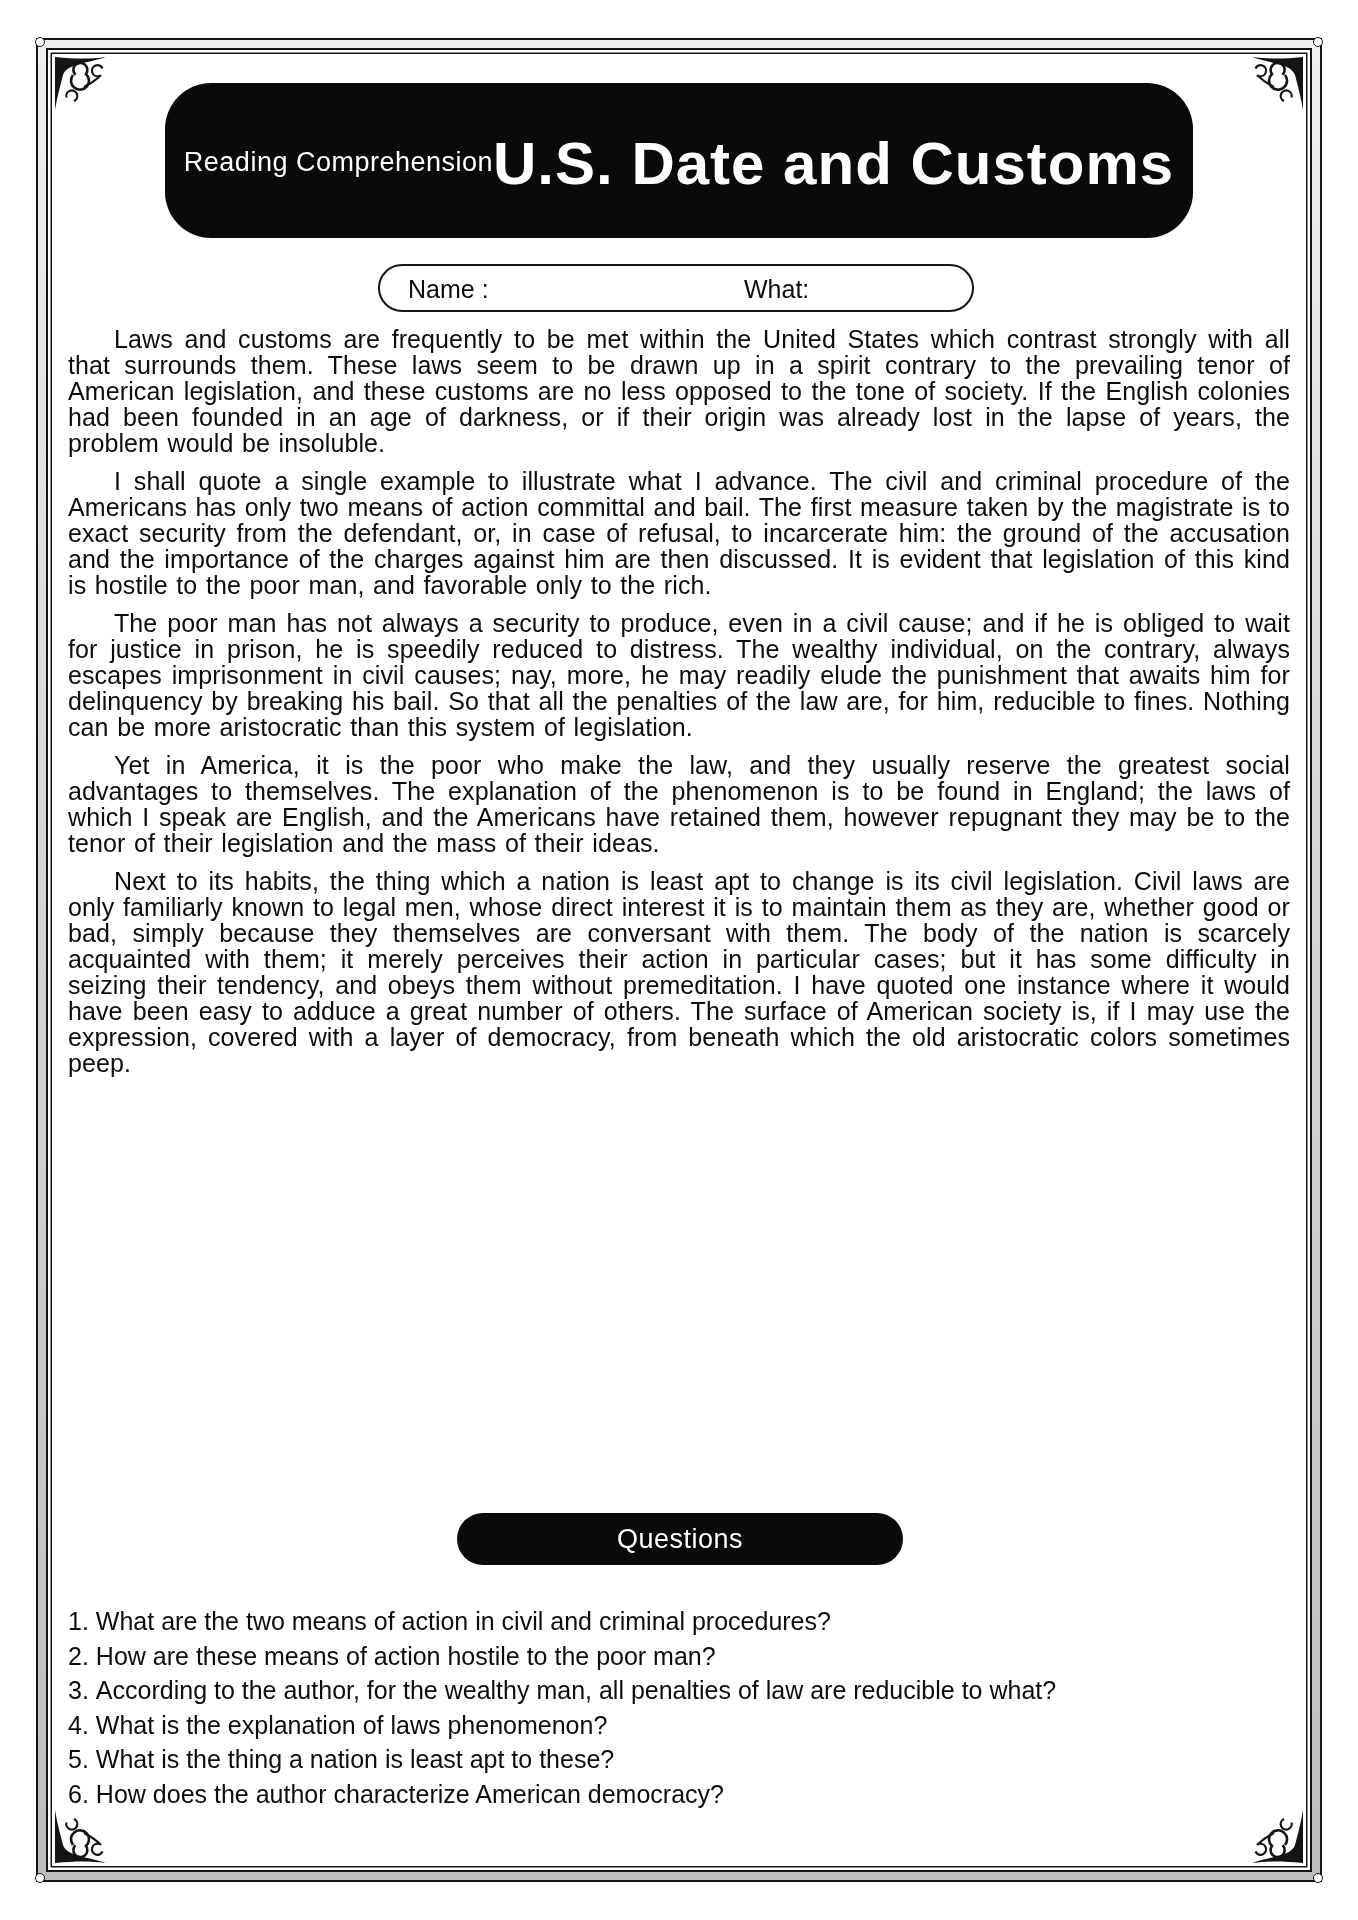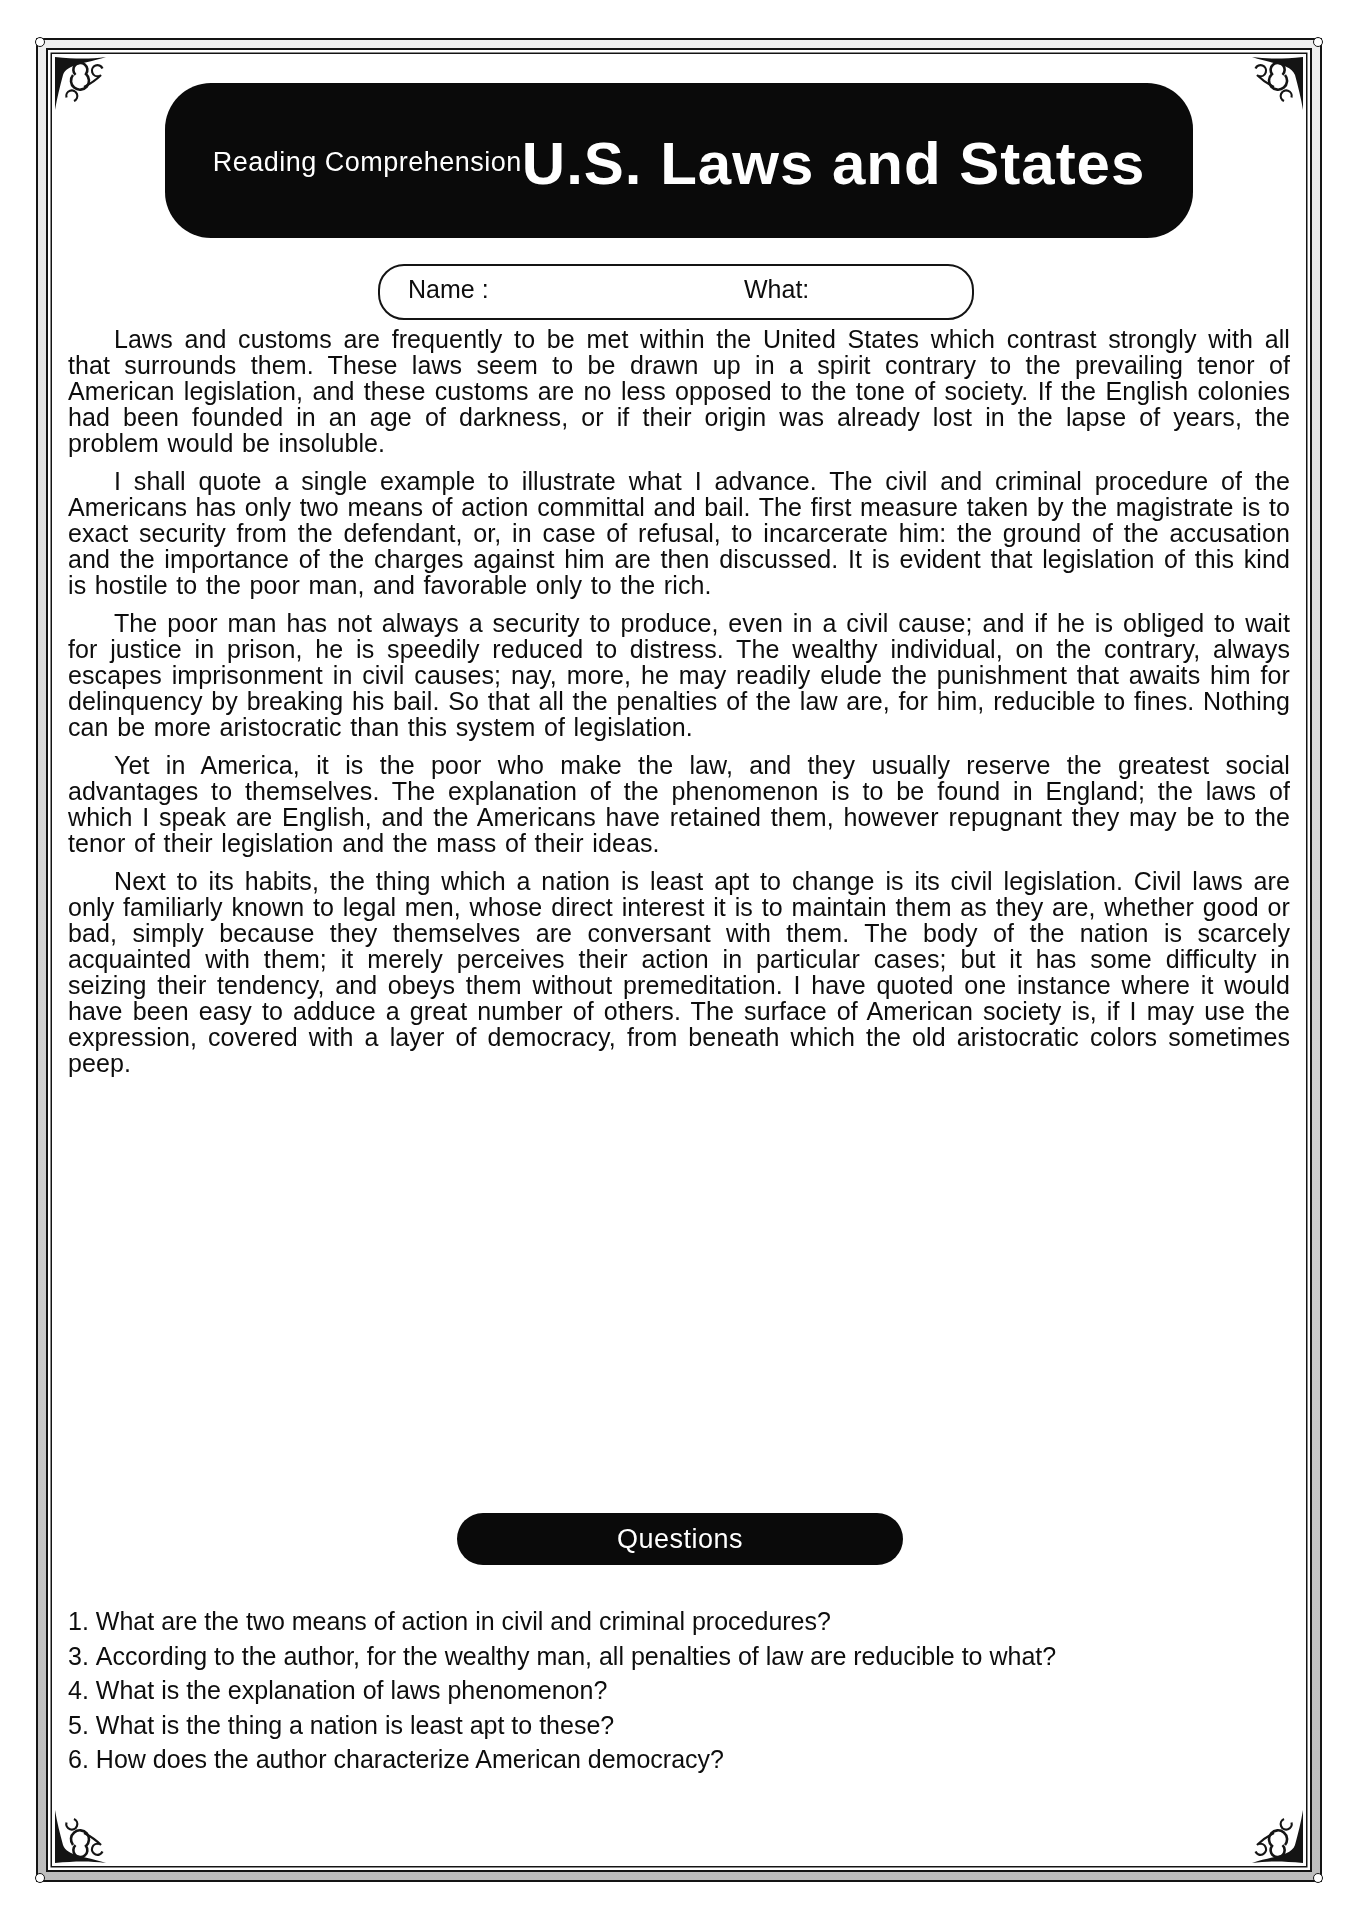--- a/index.html
+++ b/index.html
@@ -38,21 +38,21 @@
     position:absolute; left:165px; top:83px; width:1028px; height:155px;
     background:#0a0a0a; border-radius:46px; color:#ffffff;
     display:flex; flex-direction:row; align-items:center; justify-content:center;
     padding-top:4px;
   }
   .header-subtitle { font-size:27px; font-weight:400; letter-spacing:0.5px; }
   .header-title { font-size:60px; font-weight:700; letter-spacing:1px; margin-top:2px; }
 
   
   .name-pill {
-    position:absolute; left:378px; top:264px; width:596px; height:56px;
+    position:absolute; left:378px; top:264px; width:596px; height:48px;
     border:2.6px solid #141414; border-radius:26px; background:#ffffff;
   }
   .name-label { position:absolute; left:28px; top:9px; font-size:25px; }
   .date-label { position:absolute; left:364px; top:9px; font-size:25px; }
 
   
   .passage {
     position:absolute; left:68px; top:326px; width:1222px;
     font-size:25px; line-height:26px; text-align:justify;
     letter-spacing:0.1px; word-spacing:1.5px;
@@ -119,21 +119,21 @@
       </svg>
     </div>
     <span class="corner-dot dot-tl"></span>
     <span class="corner-dot dot-tr"></span>
     <span class="corner-dot dot-bl"></span>
     <span class="corner-dot dot-br"></span>
   </div>
 
   <div class="header-box">
     <div class="header-subtitle">Reading Comprehension</div>
-    <div class="header-title">U.S. Laws and States</div>
+    <div class="header-title">U.S. Date and Customs</div>
   </div>
 
   <div class="name-pill">
     <span class="name-label">Name :</span>
     <span class="date-label">What:</span>
   </div>
 
   <div class="passage">
     <p class="para">Laws and customs are frequently to be met within the United States which contrast strongly with all that surrounds them. These laws seem to be drawn up in a spirit contrary to the prevailing tenor of American legislation, and these customs are no less opposed to the tone of society. If the English colonies had been founded in an age of darkness, or if their origin was already lost in the lapse of years, the problem would be insoluble.</p>
     <p class="para">I shall quote a single example to illustrate what I advance. The civil and criminal procedure of the Americans has only two means of action committal and bail. The first measure taken by the magistrate is to exact security from the defendant, or, in case of refusal, to incarcerate him: the ground of the accusation and the importance of the charges against him are then discussed. It is evident that legislation of this kind is hostile to the poor man, and favorable only to the rich.</p>
@@ -141,19 +141,20 @@
     <p class="para">Yet in America, it is the poor who make the law, and they usually reserve the greatest social advantages to themselves. The explanation of the phenomenon is to be found in England; the laws of which I speak are English, and the Americans have retained them, however repugnant they may be to the tenor of their legislation and the mass of their ideas.</p>
     <p class="para">Next to its habits, the thing which a nation is least apt to change is its civil legislation. Civil laws are only familiarly known to legal men, whose direct interest it is to maintain them as they are, whether good or bad, simply because they themselves are conversant with them. The body of the nation is scarcely acquainted with them; it merely perceives their action in particular cases; but it has some difficulty in seizing their tendency, and obeys them without premeditation. I have quoted one instance where it would have been easy to adduce a great number of others. The surface of American society is, if I may use the expression, covered with a layer of democracy, from beneath which the old aristocratic colors sometimes peep.</p>
   </div>
 
   <div class="q-badge">
     <span>Questions</span>
   </div>
 
   <div class="q-list">
     <div class="q-item"><span class="q-num">1.</span><span>What are the two means of action in civil and criminal procedures?</span></div>
+    <div class="q-item"><span class="q-num">2.</span><span>How are these means of action hostile to the poor man?</span></div>
     <div class="q-item"><span class="q-num">3.</span><span>According to the author, for the wealthy man, all penalties of law are reducible to what?</span></div>
     <div class="q-item"><span class="q-num">4.</span><span>What is the explanation of laws phenomenon?</span></div>
     <div class="q-item"><span class="q-num">5.</span><span>What is the thing a nation is least apt to these?</span></div>
     <div class="q-item"><span class="q-num">6.</span><span>How does the author characterize American democracy?</span></div>
   </div>
 
 </div>
 
 </body></html>

